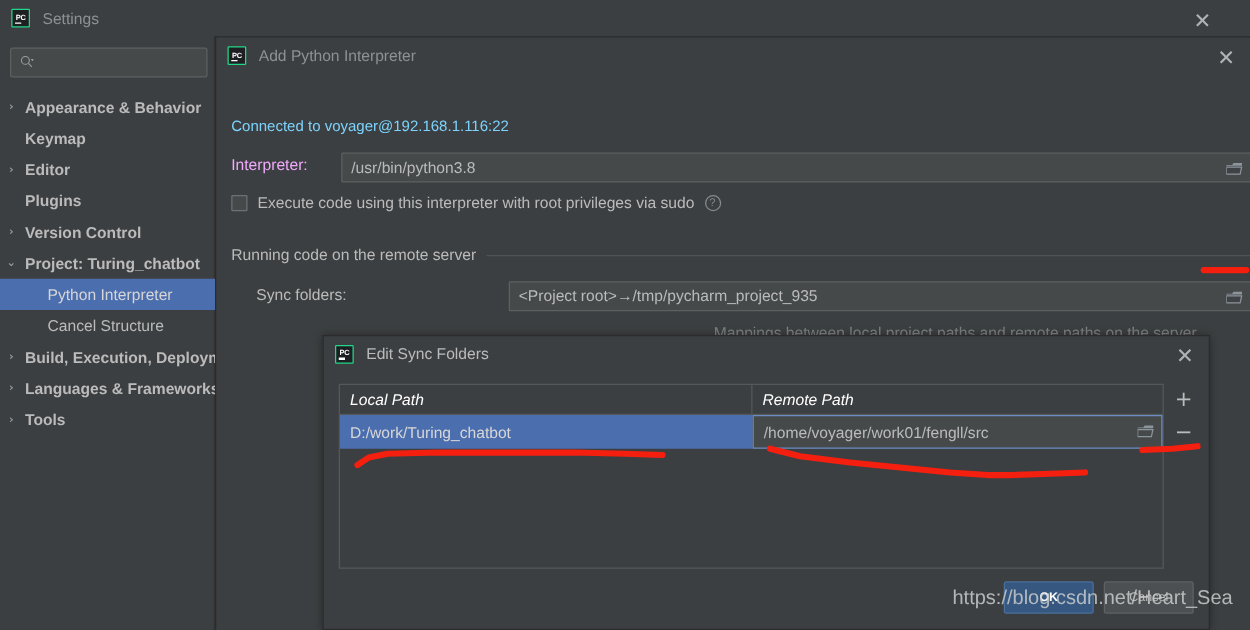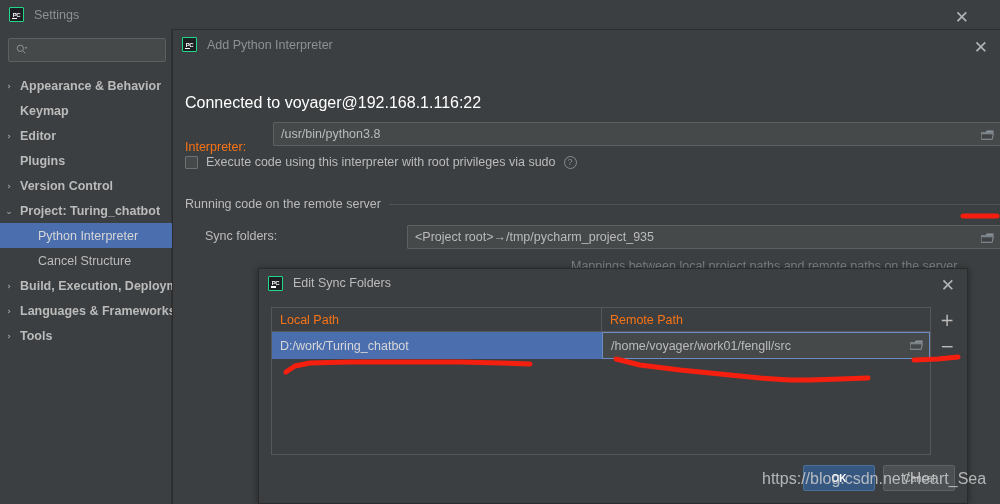--- a/index.html
+++ b/index.html
@@ -96,28 +96,28 @@
   }
   .api-titlebar {
     position: absolute; left: 0; top: 0; width: 828px; height: 29px;
     display: flex; align-items: center;
   }
   .api-title { margin-left: 10px; color: #8e9193; font-size: 12.5px; }
   .api-close { right: 12px; top: 9px; }
 
   .api-conn {
     position: absolute; left: 12px; top: 64px;
-    color: #ffffff; font-size: 16px;
+    color: #7dd3fc; font-size: 12px;
   }
   .row-interp {
     position: absolute; left: 12px; top: 92px; width: 816px; height: 24px;
   }
   .lbl-interp {
-    position: absolute; left: 0; top: 18px;
-    color: #f97316; font-size: 12.5px;
+    position: absolute; left: 0; top: 3px;
+    color: #f0abfc; font-size: 12.5px;
   }
   .field {
     background: #45494a; border: 1px solid #5e6060;
     color: #bbbbbb; font-size: 12.5px;
     display: flex; align-items: center;
     padding-left: 7px; border-radius: 1px;
   }
   .interp-field {
     position: absolute; left: 88px; top: 0; width: 728px; height: 24px;
   }
@@ -190,22 +190,22 @@
   .esf-close { right: 12px; top: 8px; }
 
   .esf-table {
     position: absolute; left: 12px; top: 38px;
     width: 660px; height: 148px;
     border: 1px solid #555859;
     background: #3c3f41;
   }
   .thead { display: flex; height: 24px; border-bottom: 1px solid #555859; }
   .th {
-    color: #f97316; font-size: 12.5px;
-    display: flex; align-items: center; padding-left: 8px;
+    color: #ffffff; font-size: 12.5px;
+    display: flex; align-items: center; padding-left: 8px; font-style: italic;
   }
   .th.local { width: 330px; border-right: 1px solid #555859; }
   .th.remote { flex: 1; }
   .trow { display: flex; height: 27px; }
   .td-local {
     width: 330px; background: #4b6eaf; color: #d7d7d7;
     font-size: 12.5px; display: flex; align-items: center; padding-left: 8px;
   }
   .td-remote {
     flex: 1; background: #45494a; border: 1px solid #6b8cc4;

